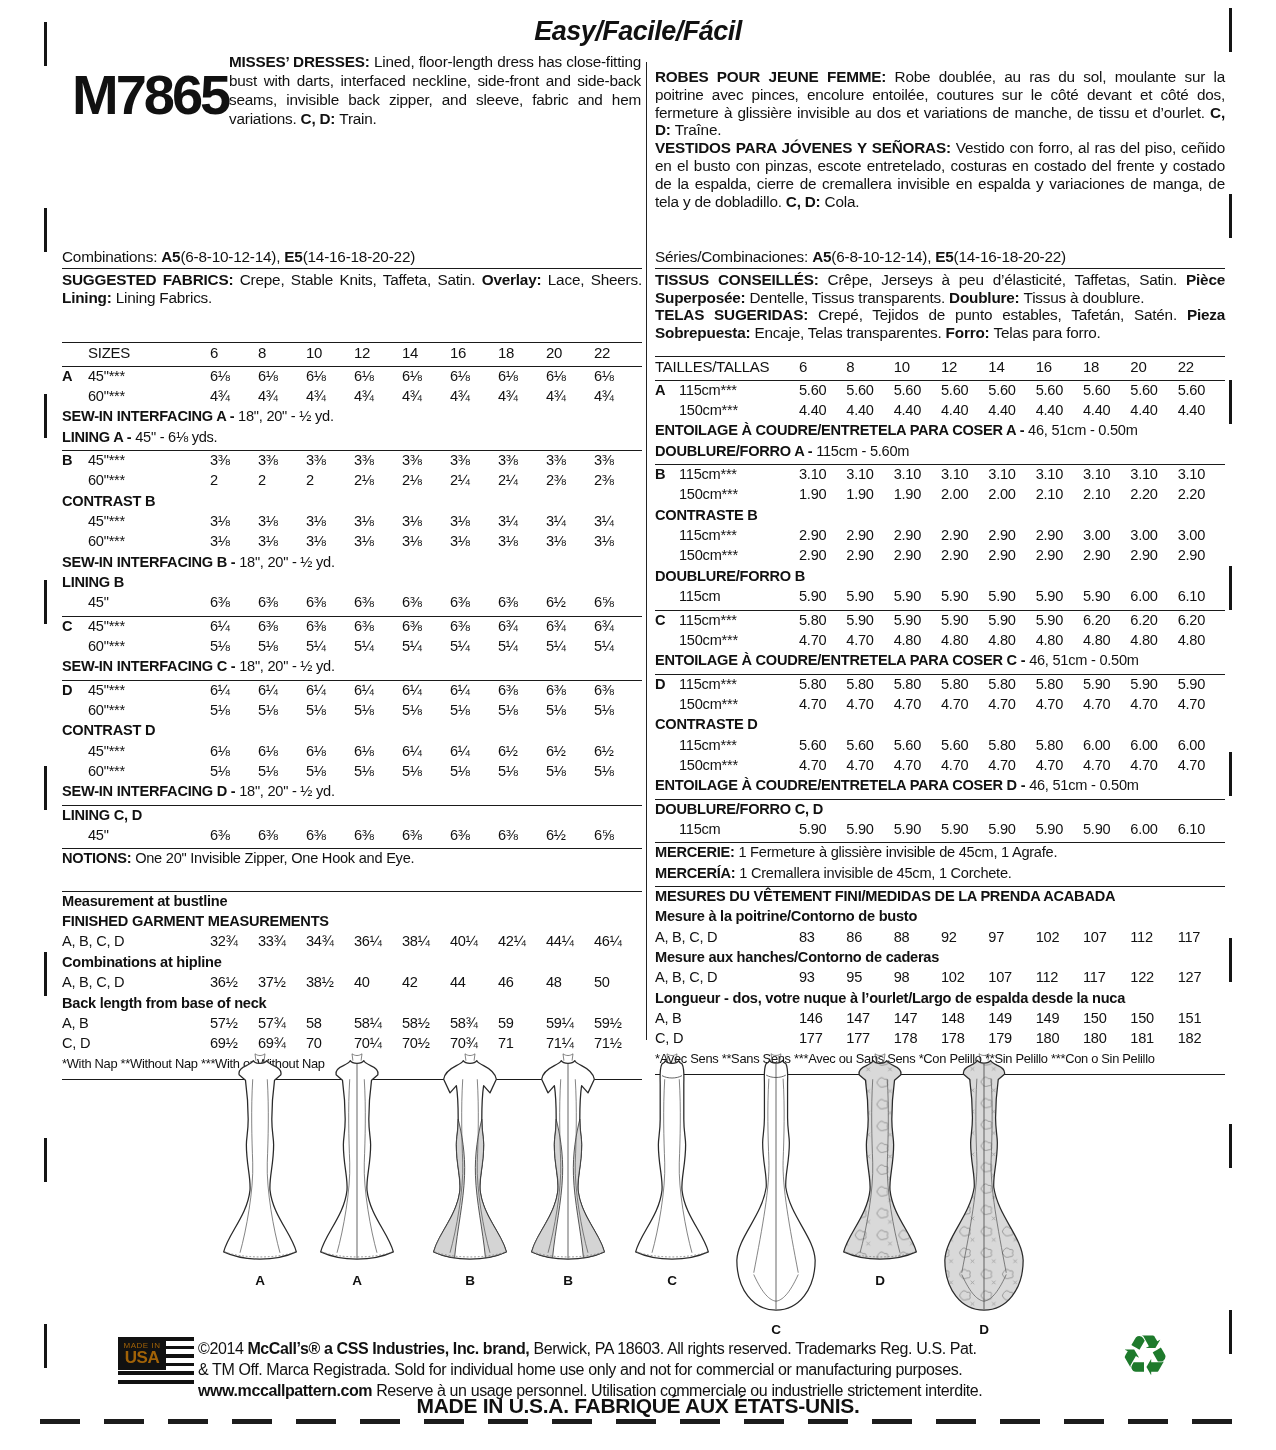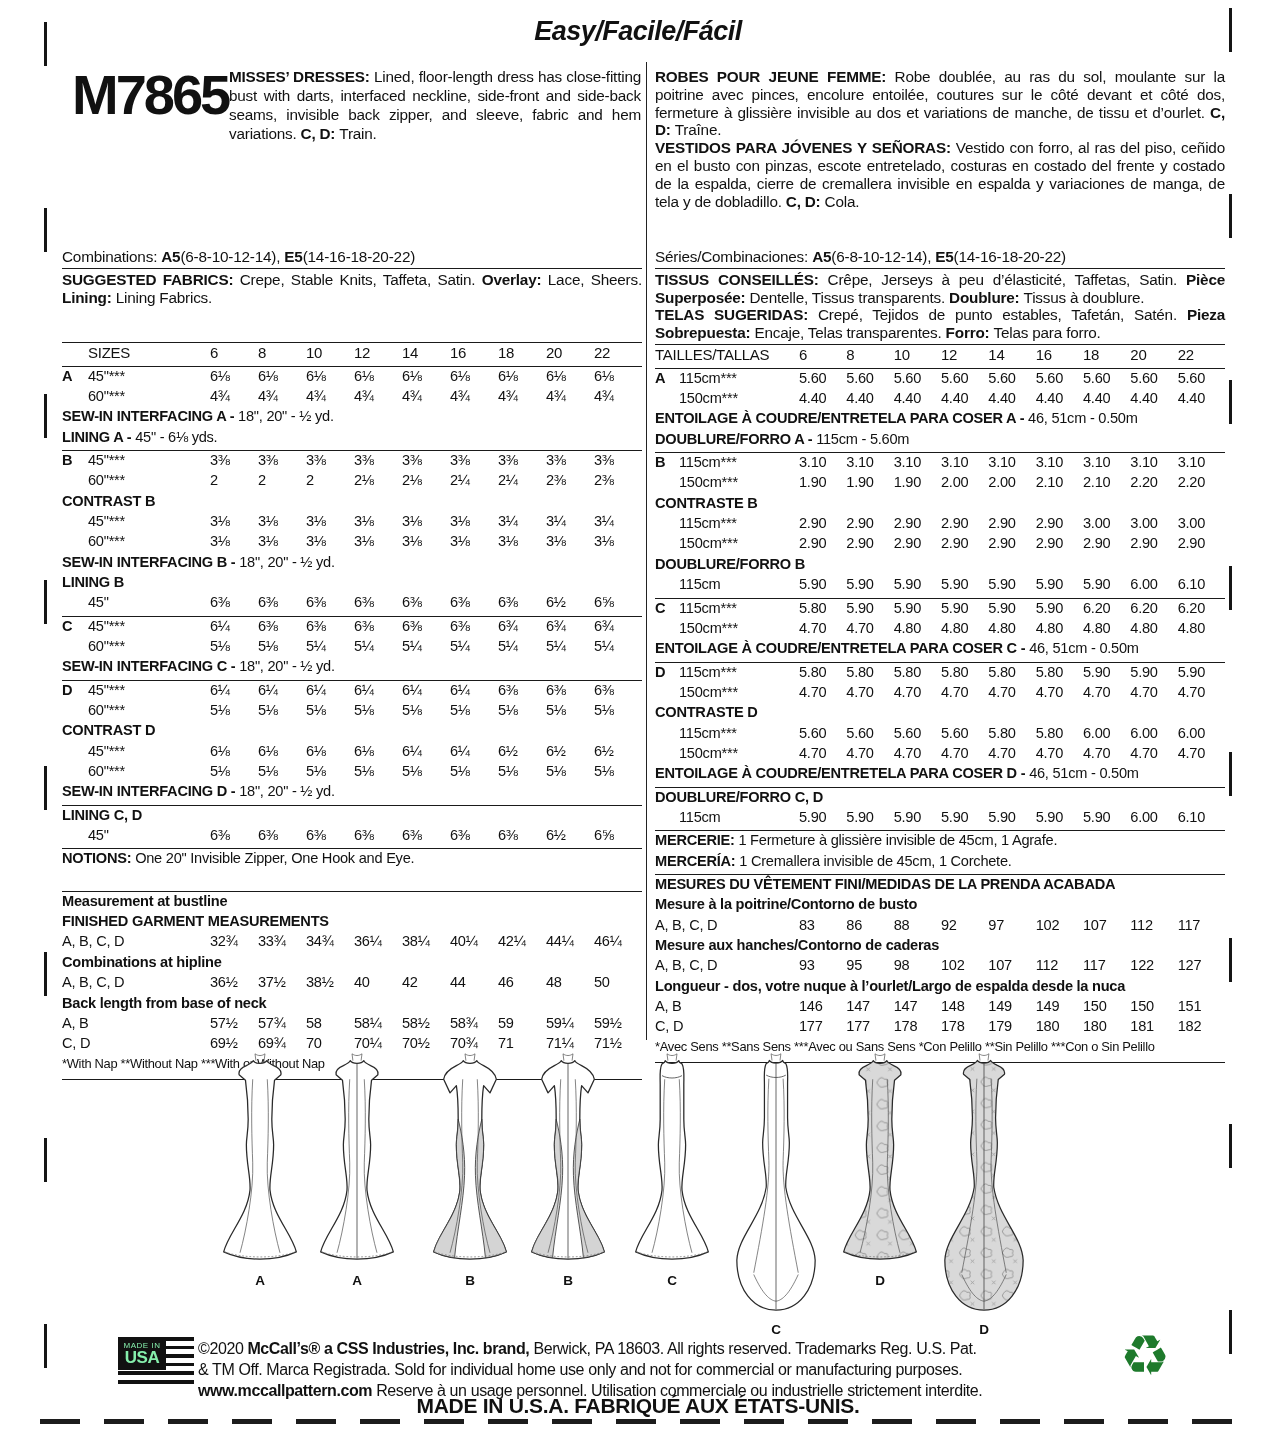--- a/index.html
+++ b/index.html
@@ -5,34 +5,34 @@
   html,body{margin:0;padding:0;background:#fff;}
   .page{position:relative;width:1276px;height:1450px;background:#fff;color:#111;
         font-family:"Liberation Sans",sans-serif;overflow:hidden;}
   
   .mark{position:absolute;width:3px;height:44px;background:#151515;}
   
   .edition{position:absolute;top:16px;left:0;width:100%;text-align:center;
            font-size:27px;font-weight:bold;letter-spacing:-0.5px;font-style:italic;}
   .pattern-no{position:absolute;left:72px;top:62px;font-size:56px;font-weight:bold;
               letter-spacing:-3px;}
-  .desc{position:absolute;top:67px;font-size:15.3px;line-height:19px;text-align:justify;
+  .desc{position:absolute;top:52px;font-size:15.3px;line-height:19px;text-align:justify;
         letter-spacing:-0.2px;}
   #desc-en{left:229px;width:412px;}
   #desc-frs{left:655px;top:68px;width:570px;font-size:15.3px;line-height:17.8px;}
   
   .col{position:absolute;top:248px;font-size:15.3px;letter-spacing:-0.2px;}
   #left-col{left:62px;width:580px;}
   #right-col{left:655px;width:570px;}
   .comb{border-bottom:1.6px solid #1a1a1a;padding-bottom:2px;}
   .fabrics{padding-top:2px;line-height:17.6px;text-align:justify;}
   .divider{position:absolute;left:646px;top:62px;width:0;height:978px;border-left:1.4px solid #222;}
   
   .tbl{margin-top:36px;}
-  #right-col .tbl{margin-top:3px;}
+  #right-col .tbl{margin-top:15px;}
   .trow{display:grid;grid-template-columns:26px 122px repeat(9,1fr);
         height:20.35px;align-items:baseline;font-size:14.6px;letter-spacing:-0.25px;}
   #right-col .trow{grid-template-columns:24px 120px repeat(9,1fr);}
   .trow .cell{overflow:visible;white-space:nowrap;}
   .trow.fullrow{display:block;}
   .rule{border-top:1.7px solid #1a1a1a;height:0;margin:1px 0;}
   .blank{height:19px;}
   .note{font-size:12.9px;height:22px;display:block;letter-spacing:-0.3px;}
   .hdr .cell{font-size:15px;}
   b{font-weight:bold;}
@@ -45,21 +45,21 @@
   .hem{stroke:#777;stroke-width:0.8;fill:none;stroke-dasharray:2,2;}
   .panel{fill:#d4d4d4;stroke:#333;stroke-width:0.9;}
   .cback{stroke:#444;stroke-width:0.9;fill:none;}
   
   .footer-text{position:absolute;left:198px;top:1338px;width:916px;font-size:16px;
                line-height:21px;letter-spacing:-0.4px;}
   .made-line{position:absolute;left:0;top:1394px;width:100%;text-align:center;
              font-size:21px;font-weight:bold;letter-spacing:-0.3px;}
   .usa-logo{position:absolute;left:118px;top:1337px;width:76px;height:48px;
             background:repeating-linear-gradient(#111 0 3.6px,#fff 3.6px 8.6px);}
-  .usa-box{position:absolute;left:0;top:0;width:48px;height:33px;background:#111;color:#86efac;
+  .usa-box{position:absolute;left:0;top:0;width:48px;height:33px;background:#111;color:#a16207;
            display:flex;flex-direction:column;align-items:center;justify-content:center;}
   .usa-box .t1{font-size:8px;letter-spacing:0.5px;line-height:8px;}
   .usa-box .t2{font-size:17px;font-weight:bold;line-height:16px;letter-spacing:-0.5px;}
   .recycle{position:absolute;left:1120px;top:1326px;font-size:56px;line-height:60px;}
   .dash-bottom{position:absolute;left:40px;top:1419px;width:1200px;height:4.5px;
      background:repeating-linear-gradient(90deg,#1c1c1c 0 40px,transparent 40px 64px);}
 </style>
 </head>
 <body>
 
@@ -713,21 +713,21 @@
     </div>
 
   <div class="usa-logo">
     <div class="usa-box">
       <span class="t1">MADE IN</span>
       <span class="t2">USA</span>
     </div>
   </div>
 
   <div class="footer-text">
-    <div><span>©2020 </span><b>McCall’s® a CSS Industries, Inc. brand, </b><span>Berwick, PA 18603. All rights reserved. Trademarks Reg. U.S. Pat.</span></div>
+    <div><span>©2014 </span><b>McCall’s® a CSS Industries, Inc. brand, </b><span>Berwick, PA 18603. All rights reserved. Trademarks Reg. U.S. Pat.</span></div>
     <div><span>&amp; TM Off. Marca Registrada. Sold for individual home use only and not for commercial or manufacturing purposes.</span></div>
     <div><b>www.mccallpattern.com</b><span>  Reserve à un usage personnel. Utilisation commerciale ou industrielle strictement interdite.</span></div>
   </div>
   <div class="made-line">MADE IN U.S.A.  FABRIQUÉ AUX ÉTATS-UNIS.</div>
 
   <div class="recycle" style="color: rgb(30, 122, 44);">♻</div>
 
   <div class="dash-bottom"></div>
 
 <div class="mark" style="left: 44px; top: 22px;"></div>

